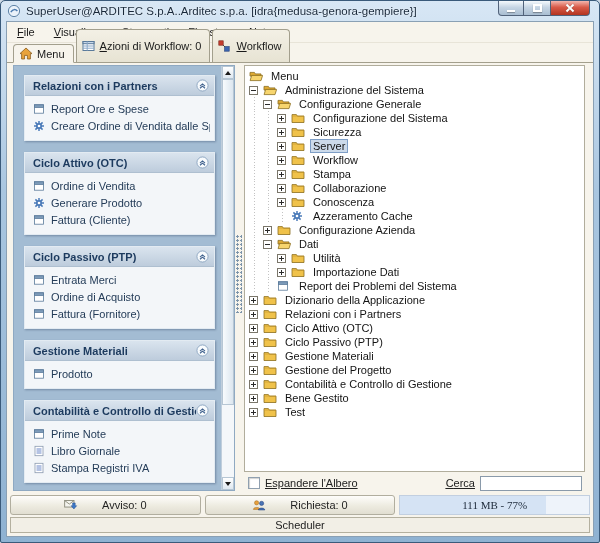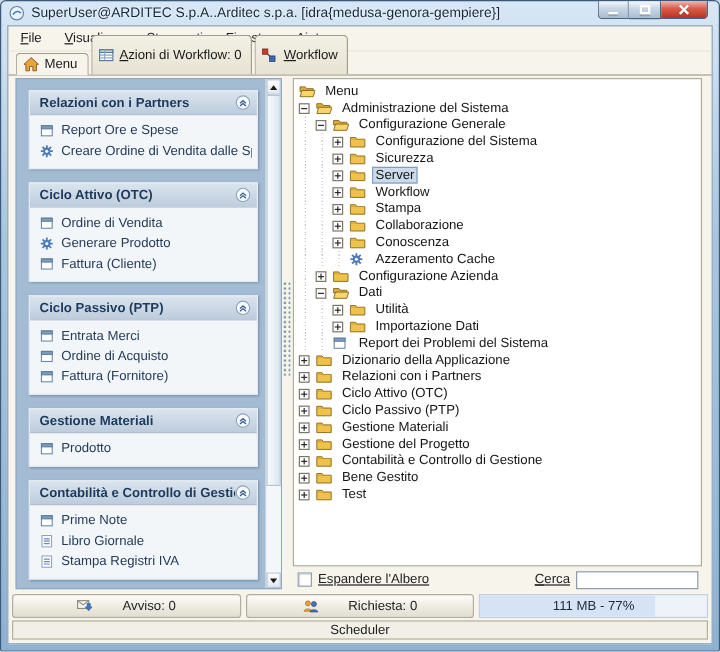--- a/index.html
+++ b/index.html
@@ -84,21 +84,21 @@
   .cerca-label { margin-left:auto; }
   .cerca-input { width:102px; height:15px; border:1px solid #8a9aaa; background:#fff; font:11px "Liberation Sans",sans-serif; padding:0 2px; }
 
   .statusrow { height:24px; flex:none; display:flex; gap:4px; padding:2px 3px; }
   .status-btn { flex:1; display:flex; align-items:center; justify-content:center; gap:24px;
     font:11px "Liberation Sans",sans-serif; color:#1f1f1f;
     background:linear-gradient(#fefdfb,#edebe0 55%,#e1ded1); border:1px solid #b1ae9f; border-radius:3px; }
   .sb-icon { width:14px; height:12px; display:flex; flex:none; }
   .memory { flex:1; position:relative; border:1px solid #c2cfe0; background:#eef3fa; display:flex; align-items:center; justify-content:center; font-size:11px; color:#1d2a3a; overflow:hidden; }
   .memory-fill { position:absolute; left:0; top:0; bottom:0; background:var(--memory-fill,#d5e3f4); }
-  .memory-text { position:relative; }
+  .memory-text { position:relative;font-family:Liberation Serif, serif; }
 
   .scheduler { height:16px; flex:none; margin:0 3px 3px; border:1px solid #b4b09f; background:#f2efe6; display:flex; align-items:center; justify-content:center; font-size:11px; color:#222; }
 
   u { text-decoration:underline; }
 </style>
 </head>
 <body>
 
 <div class="window">
   <div class="titlebar">

